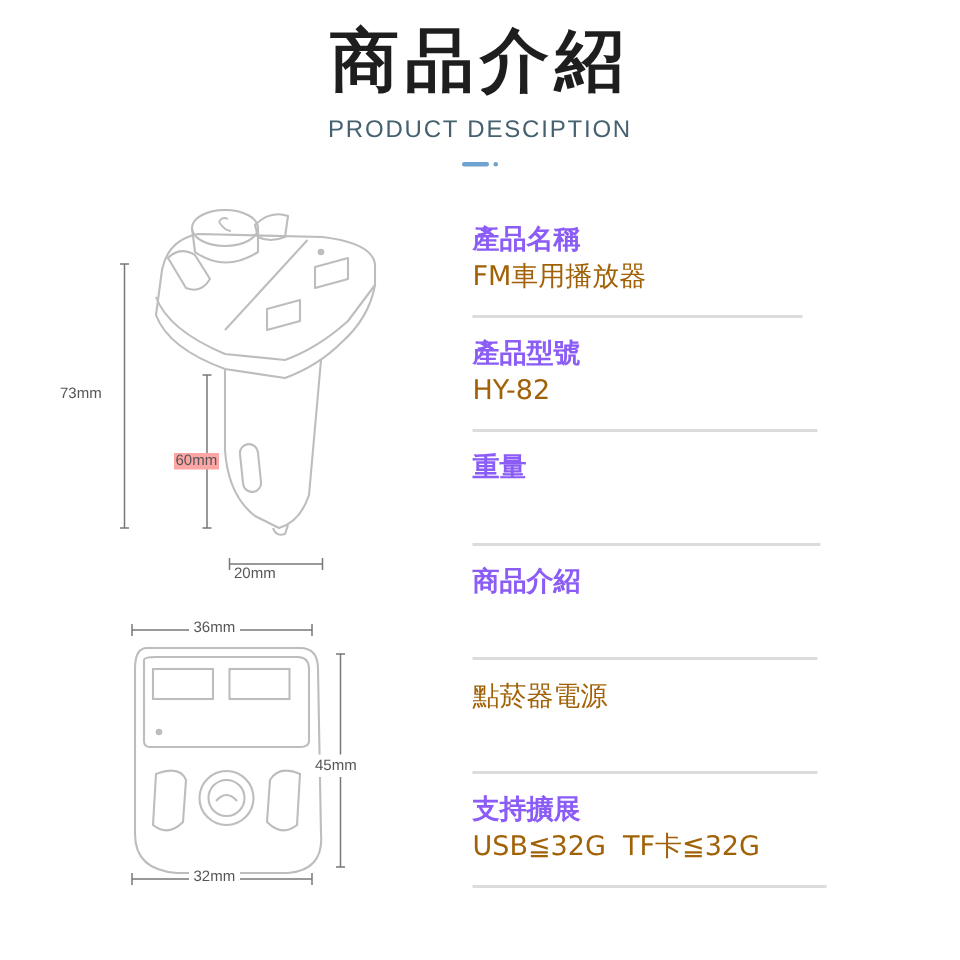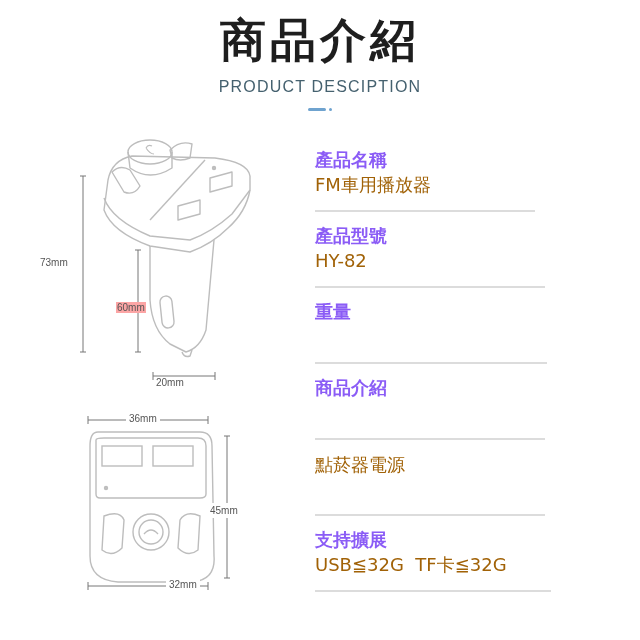--- a/index.html
+++ b/index.html
@@ -86,21 +86,21 @@
       <line x1="88" y1="586" x2="208" y2="586"></line>
       <line x1="88" y1="582" x2="88" y2="590"></line>
       <line x1="208" y1="582" x2="208" y2="590"></line>
     </g>
   </svg>
   <div class="dim" style="left:38px;top:257px;background:#fff;padding:0 2px;">73mm</div>
   <div class="dim" style="left:116px;top:302px;background:#fca5a5;padding:0 1px;">60mm</div>
   <div class="dim" style="left:156px;top:377px;">20mm</div>
   <div class="dim" style="left:126px;top:413px;background:#fff;padding:0 3px;">36mm</div>
   <div class="dim" style="left:210px;top:503px;background:#fff;padding:2px 0;">45mm</div>
-  <div class="dim" style="left:126px;top:579px;background:#fff;padding:0 3px;margin-left:40px;">32mm</div>
+  <div class="dim" style="left:126px;top:579px;background:#fff;padding:0 3px;">32mm</div>
 </div>
 
 <div class="specs">
   <div class="spec">
     <div class="lbl">產品名稱</div>
     <div class="val">FM車用播放器</div>
     <div class="rule" style="width:220px"></div>
   </div>
   <div class="spec">
     <div class="lbl">產品型號</div>

